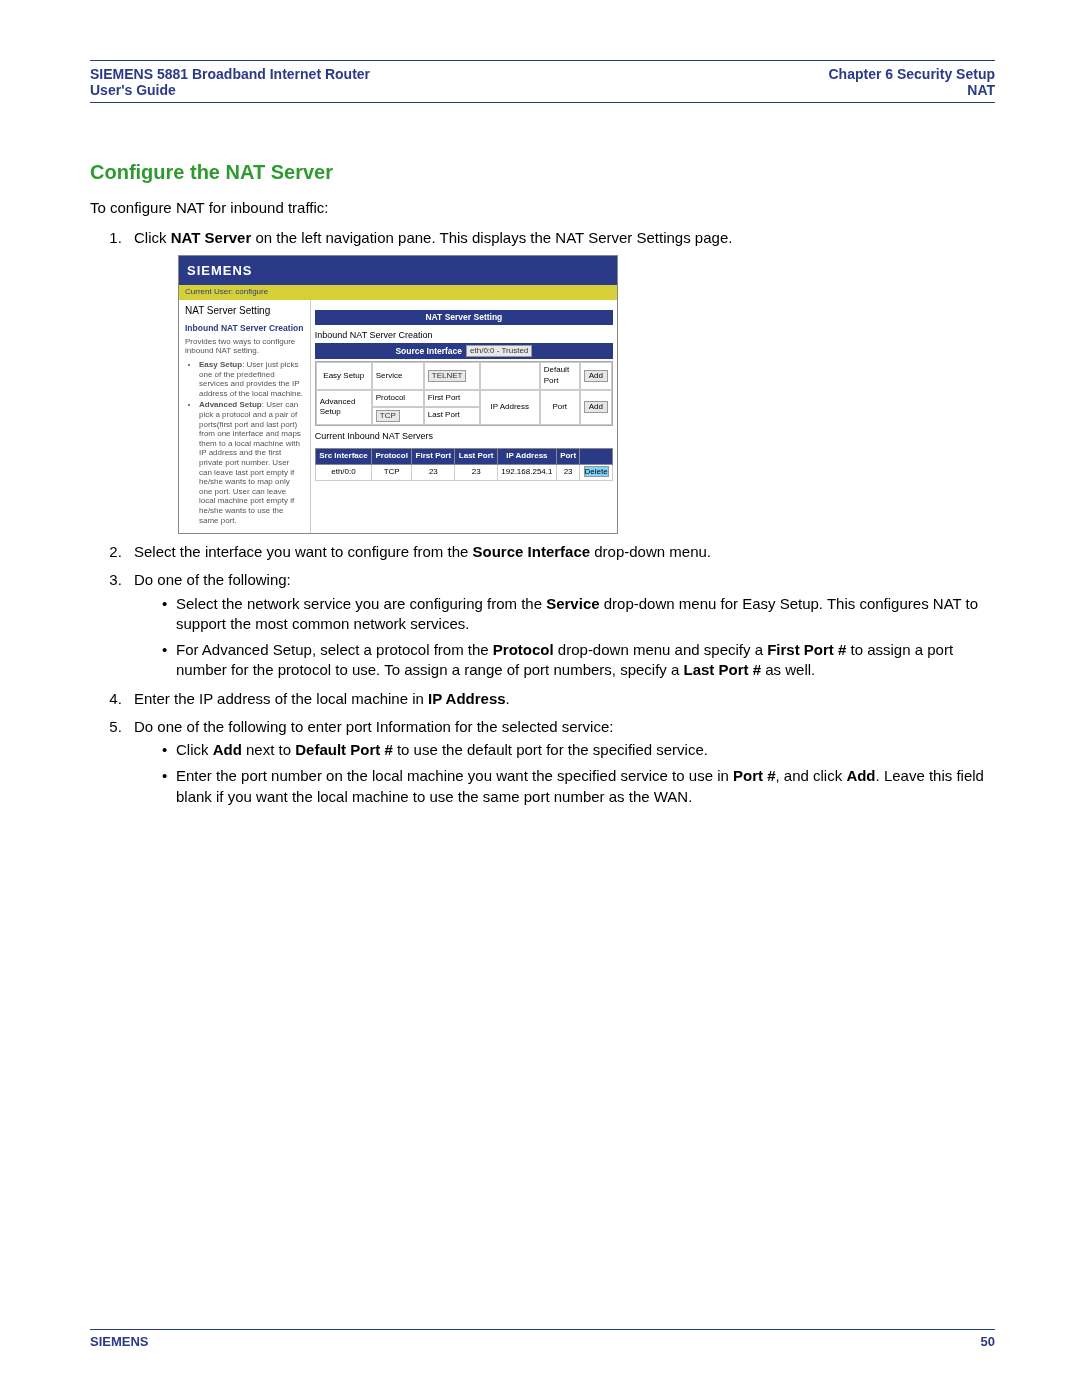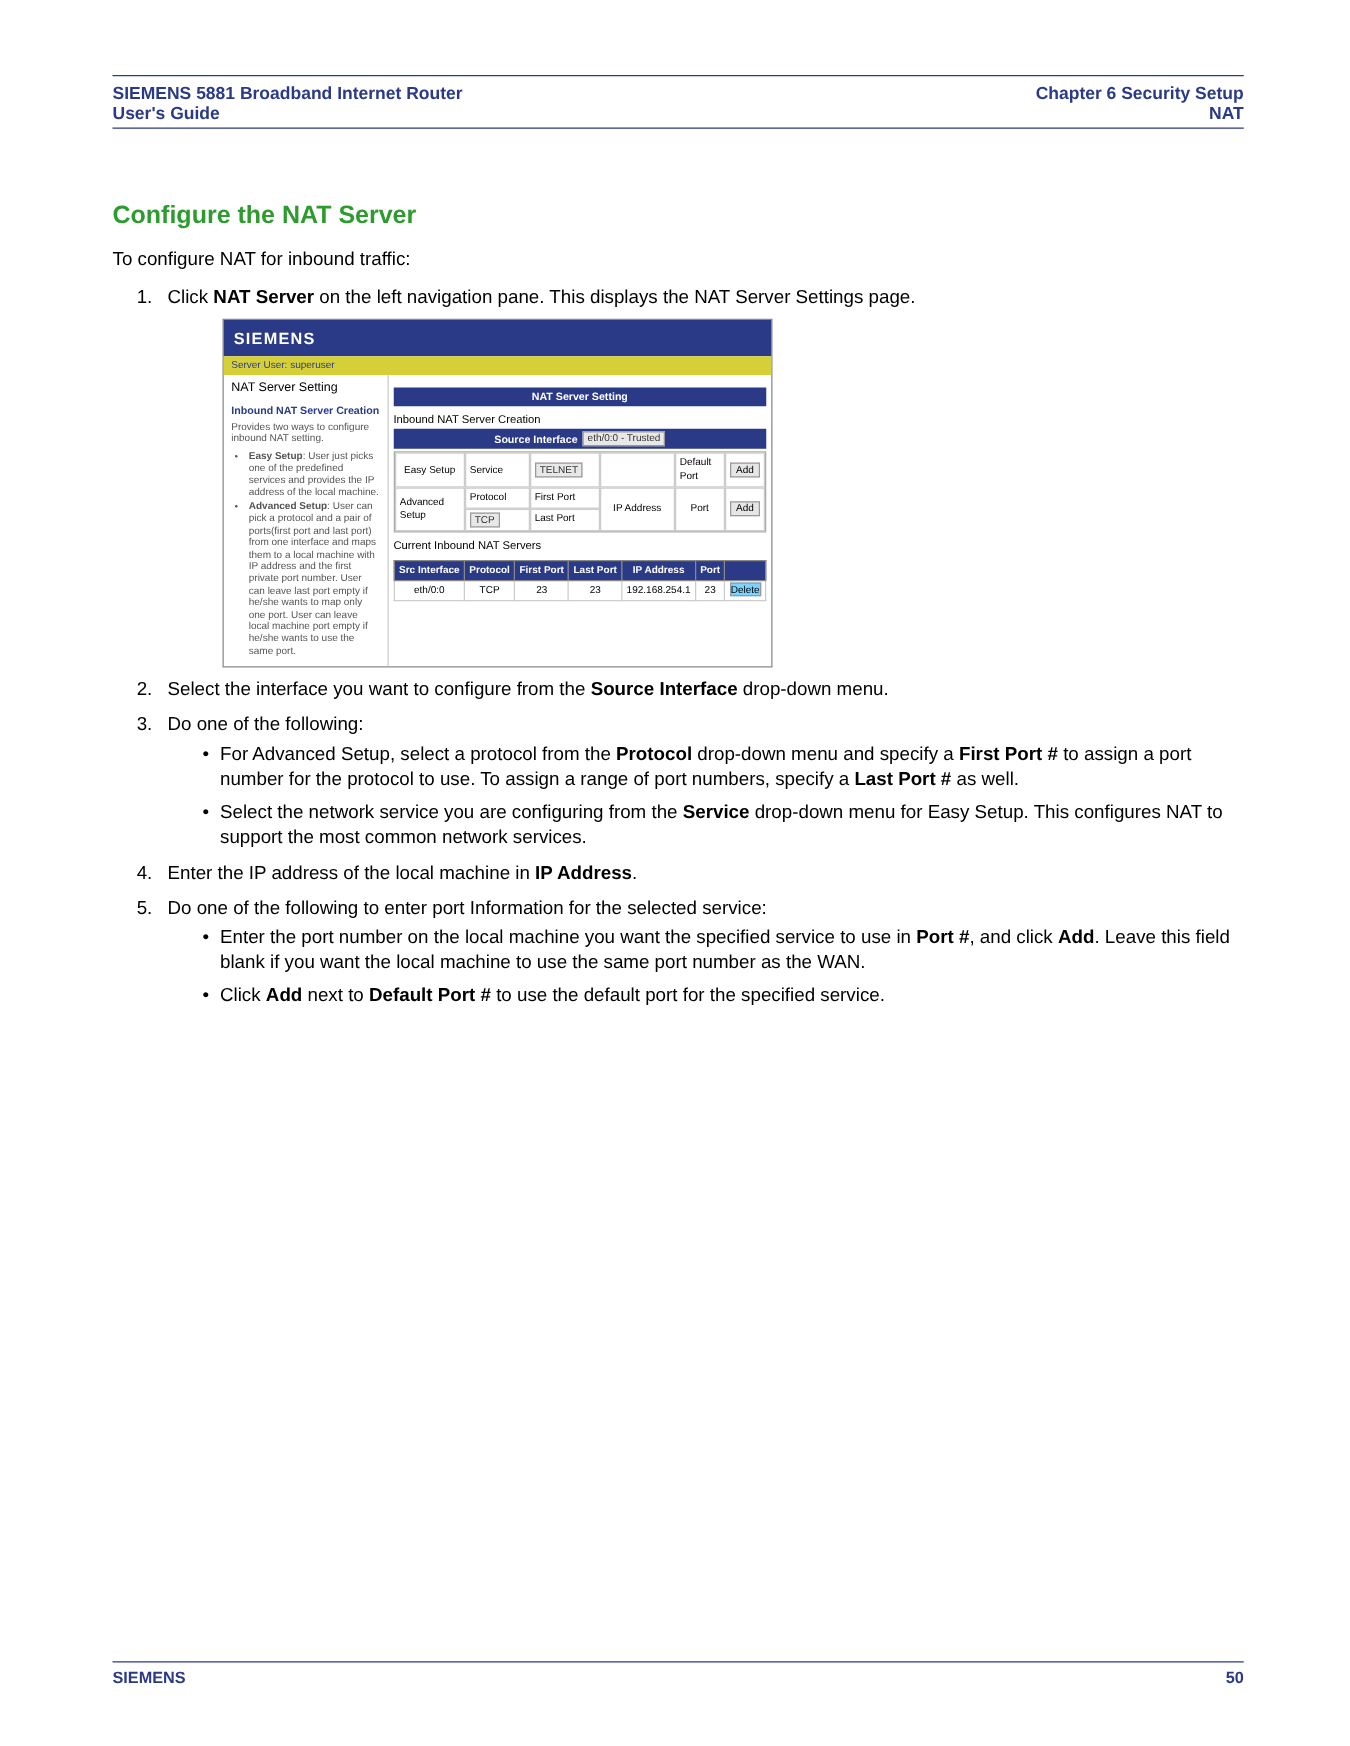--- a/index.html
+++ b/index.html
@@ -101,21 +101,21 @@
 <div class="section-title">Configure the NAT Server</div>
 <div class="body-text">To configure NAT for inbound traffic:</div>
 
 <ol class="steps">
   <li>
     <span>Click </span><b>NAT Server</b><span> on the left navigation pane. This displays the NAT Server Settings page.</span>
 
     
     <div class="shot">
       <div class="shot-logo">SIEMENS</div>
-      <div class="shot-yel">Server User: superuser</div>
+      <div class="shot-yel">Current User: configure</div>
       <div class="shot-main">
         <div class="shot-left">
           <div class="shot-left-title">NAT Server Setting</div>
           <div class="shot-left-sub">Inbound NAT Server Creation</div>
           <p>Provides two ways to configure inbound NAT setting.</p>
           <ul>
             <li><b>Easy Setup</b><span>: User just picks one of the predefined services and provides the IP address of the local machine.</span></li>
             <li><b>Advanced Setup</b><span>: User can pick a protocol and a pair of ports(first port and last port) from one interface and maps them to a local machine with IP address and the first private port number. User can leave last port empty if he/she wants to map only one port. User can leave local machine port empty if he/she wants to use the same port.</span></li>
           </ul>
         </div>
@@ -183,40 +183,40 @@
   </li>
 
   <li>
     <span>Select the interface you want to configure from the </span><b>Source Interface</b><span> drop-down menu.</span>
   </li>
 
   <li>
     <span>Do one of the following:</span>
     <ul class="bullets">
       <li>
+        <span>Select the network service you are configuring from the </span><b>Service</b><span> drop-down menu for Easy Setup. This configures NAT to support the most common network services.</span>
+      </li>
+      <li>
         <span>For Advanced Setup, select a protocol from the </span><b>Protocol</b><span> drop-down menu and specify a </span><b>First Port #</b><span> to assign a port number for the protocol to use. To assign a range of port numbers, specify a </span><b>Last Port #</b><span> as well.</span>
-      </li>
-      <li>
-        <span>Select the network service you are configuring from the </span><b>Service</b><span> drop-down menu for Easy Setup. This configures NAT to support the most common network services.</span>
       </li>
     </ul>
   </li>
 
   <li>
     <span>Enter the IP address of the local machine in </span><b>IP Address</b><span>.</span>
   </li>
 
   <li>
     <span>Do one of the following to enter port Information for the selected service:</span>
     <ul class="bullets">
       <li>
+        <span>Click </span><b>Add</b><span> next to </span><b>Default Port #</b><span> to use the default port for the specified service.</span>
+      </li>
+      <li>
         <span>Enter the port number on the local machine you want the specified service to use in </span><b>Port #</b><span>, and click </span><b>Add</b><span>. Leave this field blank if you want the local machine to use the same port number as the WAN.</span>
-      </li>
-      <li>
-        <span>Click </span><b>Add</b><span> next to </span><b>Default Port #</b><span> to use the default port for the specified service.</span>
       </li>
     </ul>
   </li>
 </ol>
 
 <div class="footer">
   <span>SIEMENS</span>
   <span>50</span>
 </div>
 

